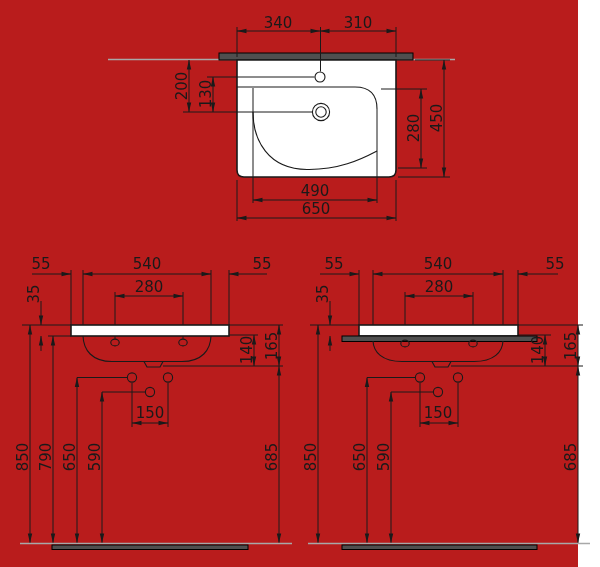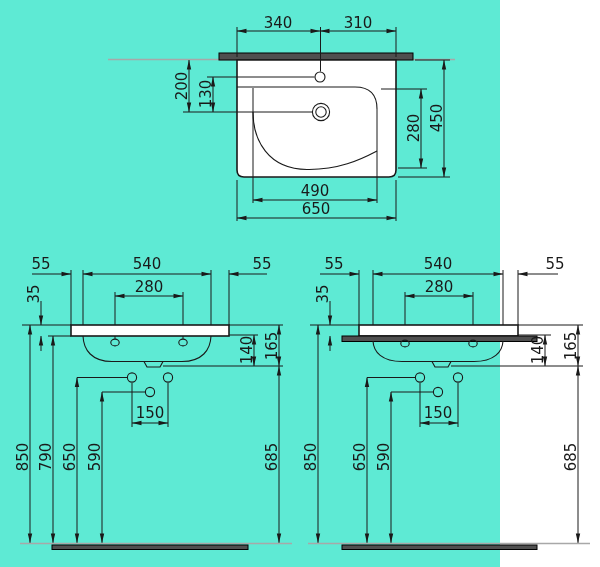--- a/index.html
+++ b/index.html
@@ -1,16 +1,16 @@
 <!DOCTYPE html>
 <html><head>
 <meta charset="utf-8">
 <style>
   html,body{margin:0;padding:0;background:#fff;}
-  .stage{width:500px;height:567px;background:#5eead4;position:relative;font-family:"DejaVu Sans","Liberation Sans",sans-serif;}
+  .stage{width:578px;height:567px;background:#b91c1c;position:relative;font-family:"DejaVu Sans","Liberation Sans",sans-serif;}
   svg{display:block}
   .ln{stroke:#1a1a1a;stroke-width:1.1;fill:none;}
   .outline{stroke:#1a1a1a;stroke-width:1.6;fill:#fff;}
   .dim{stroke:#1a1a1a;stroke-width:1;fill:none;}
   .gray{stroke:#a8a8a8;stroke-width:1.5;fill:none;}
   text{font-size:15px;fill:#1a1a1a;}
   .mid{text-anchor:middle;}
 </style>
 </head>
 <body>

